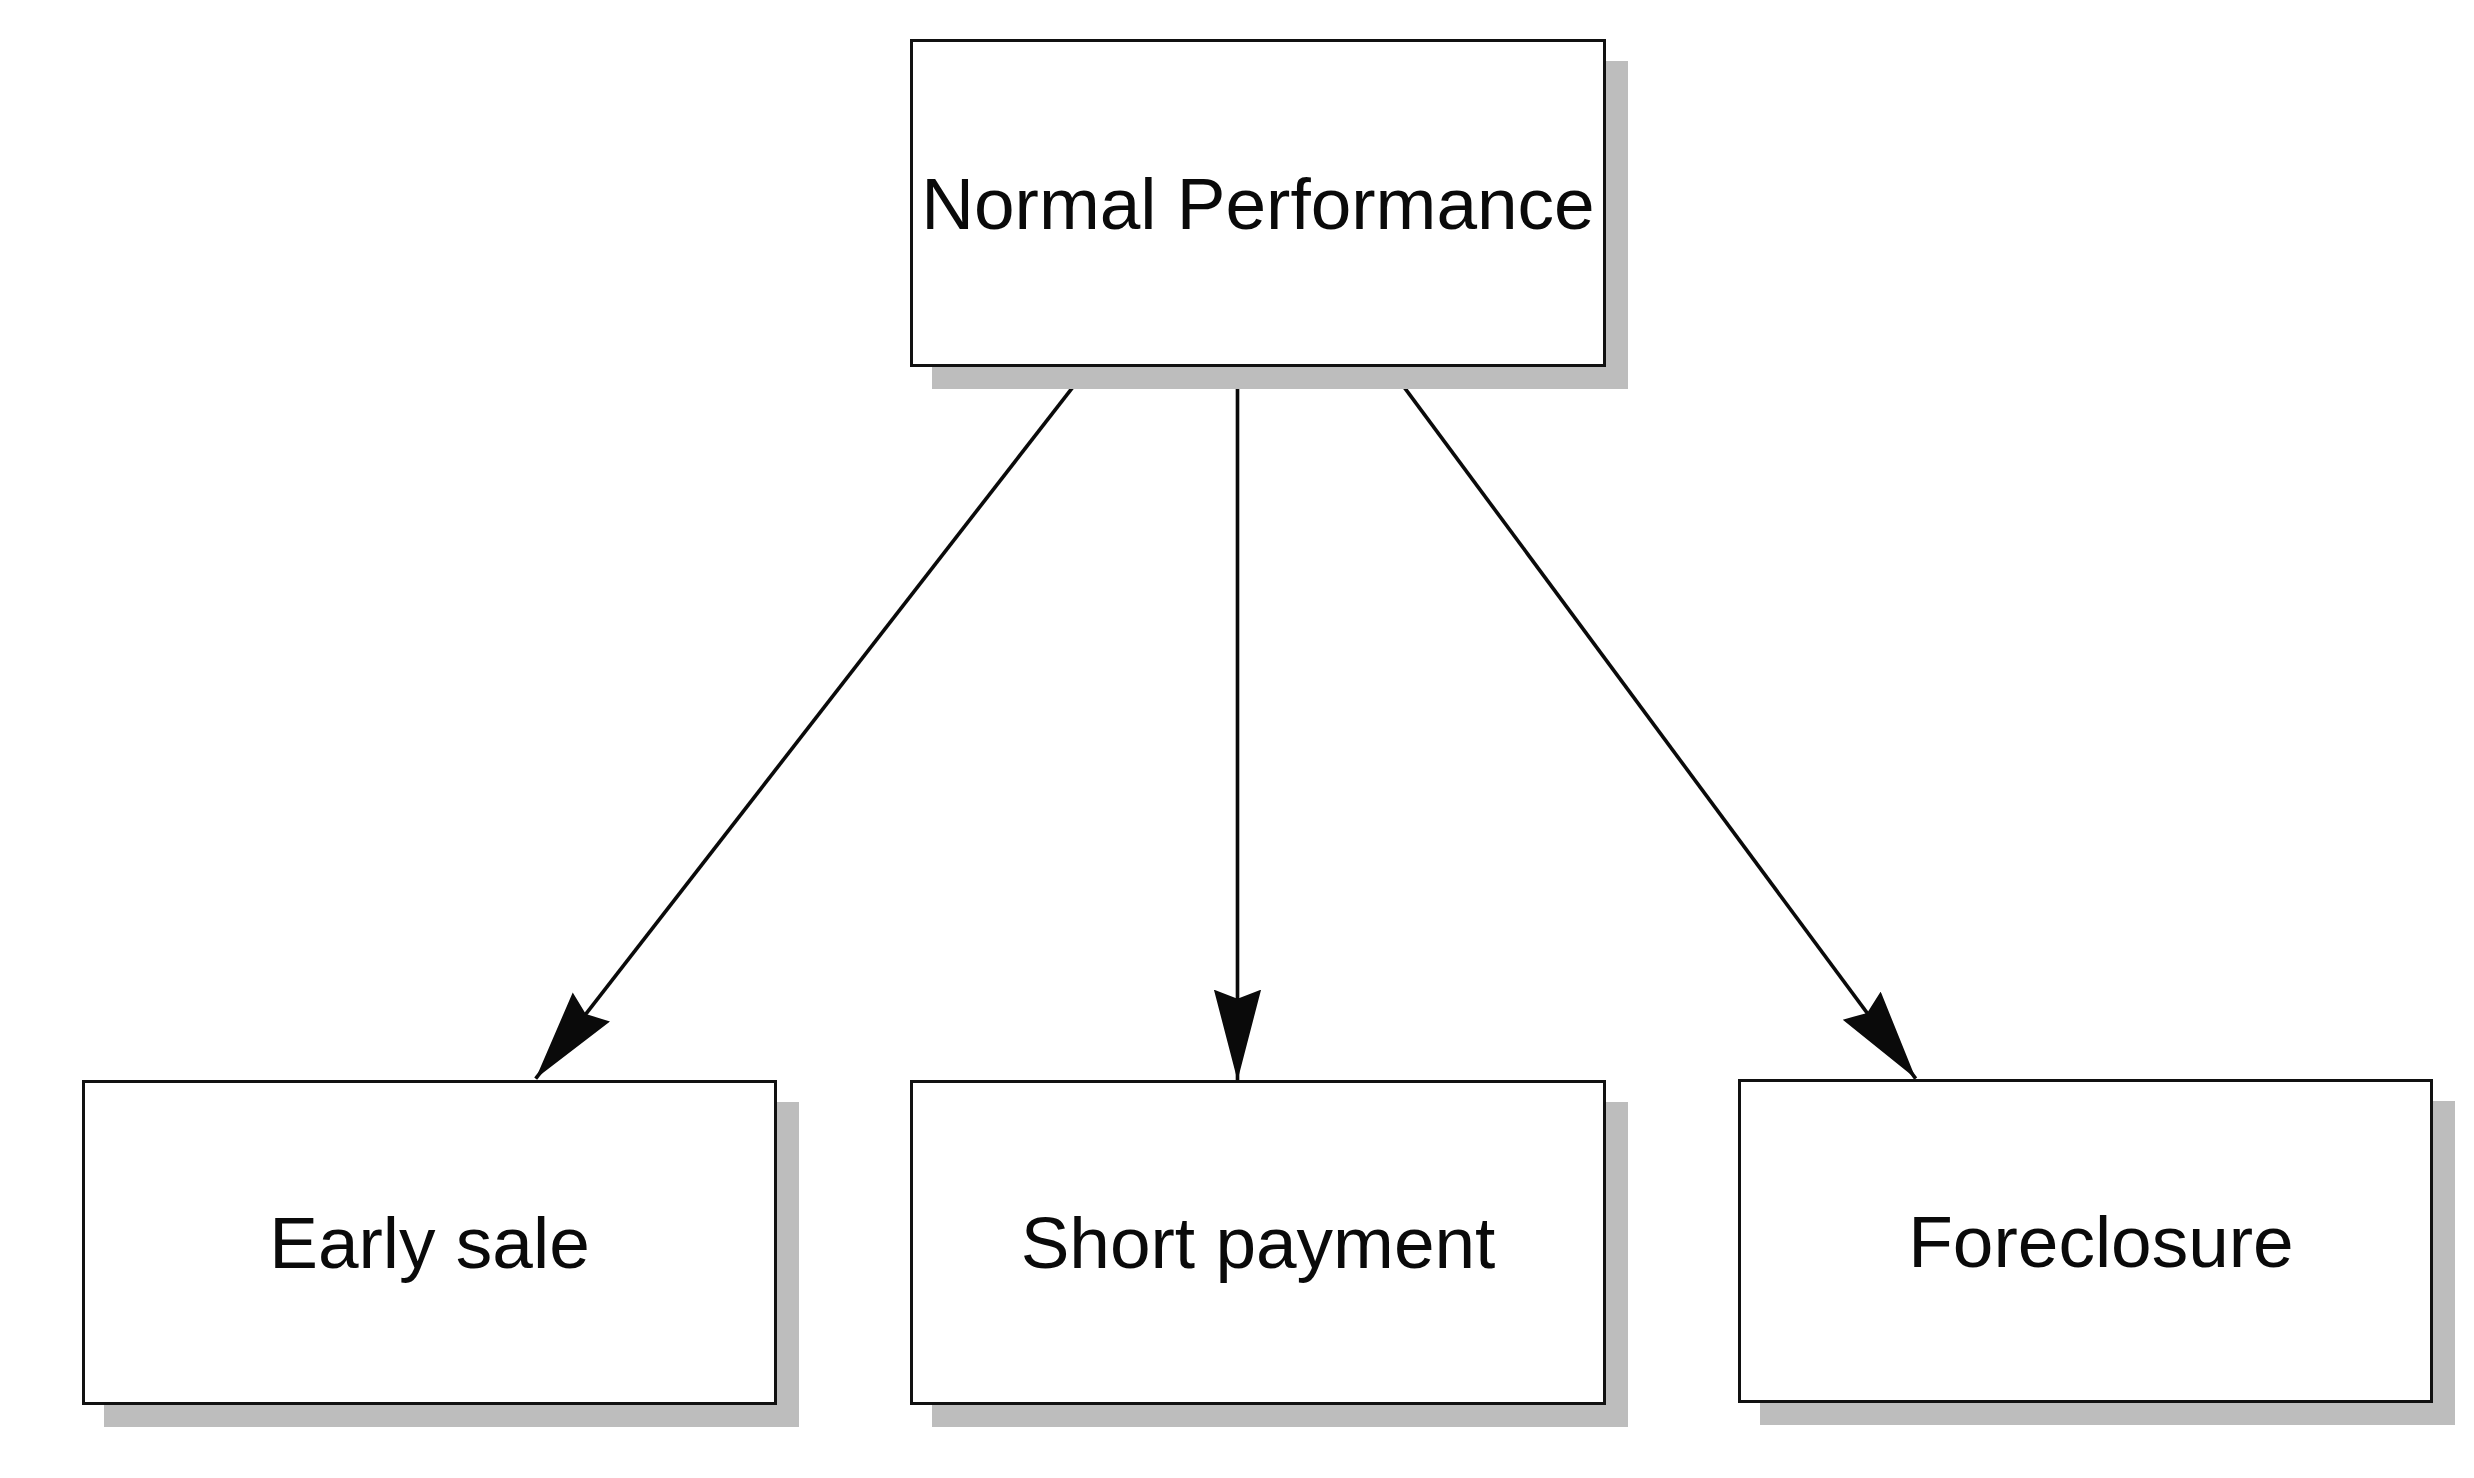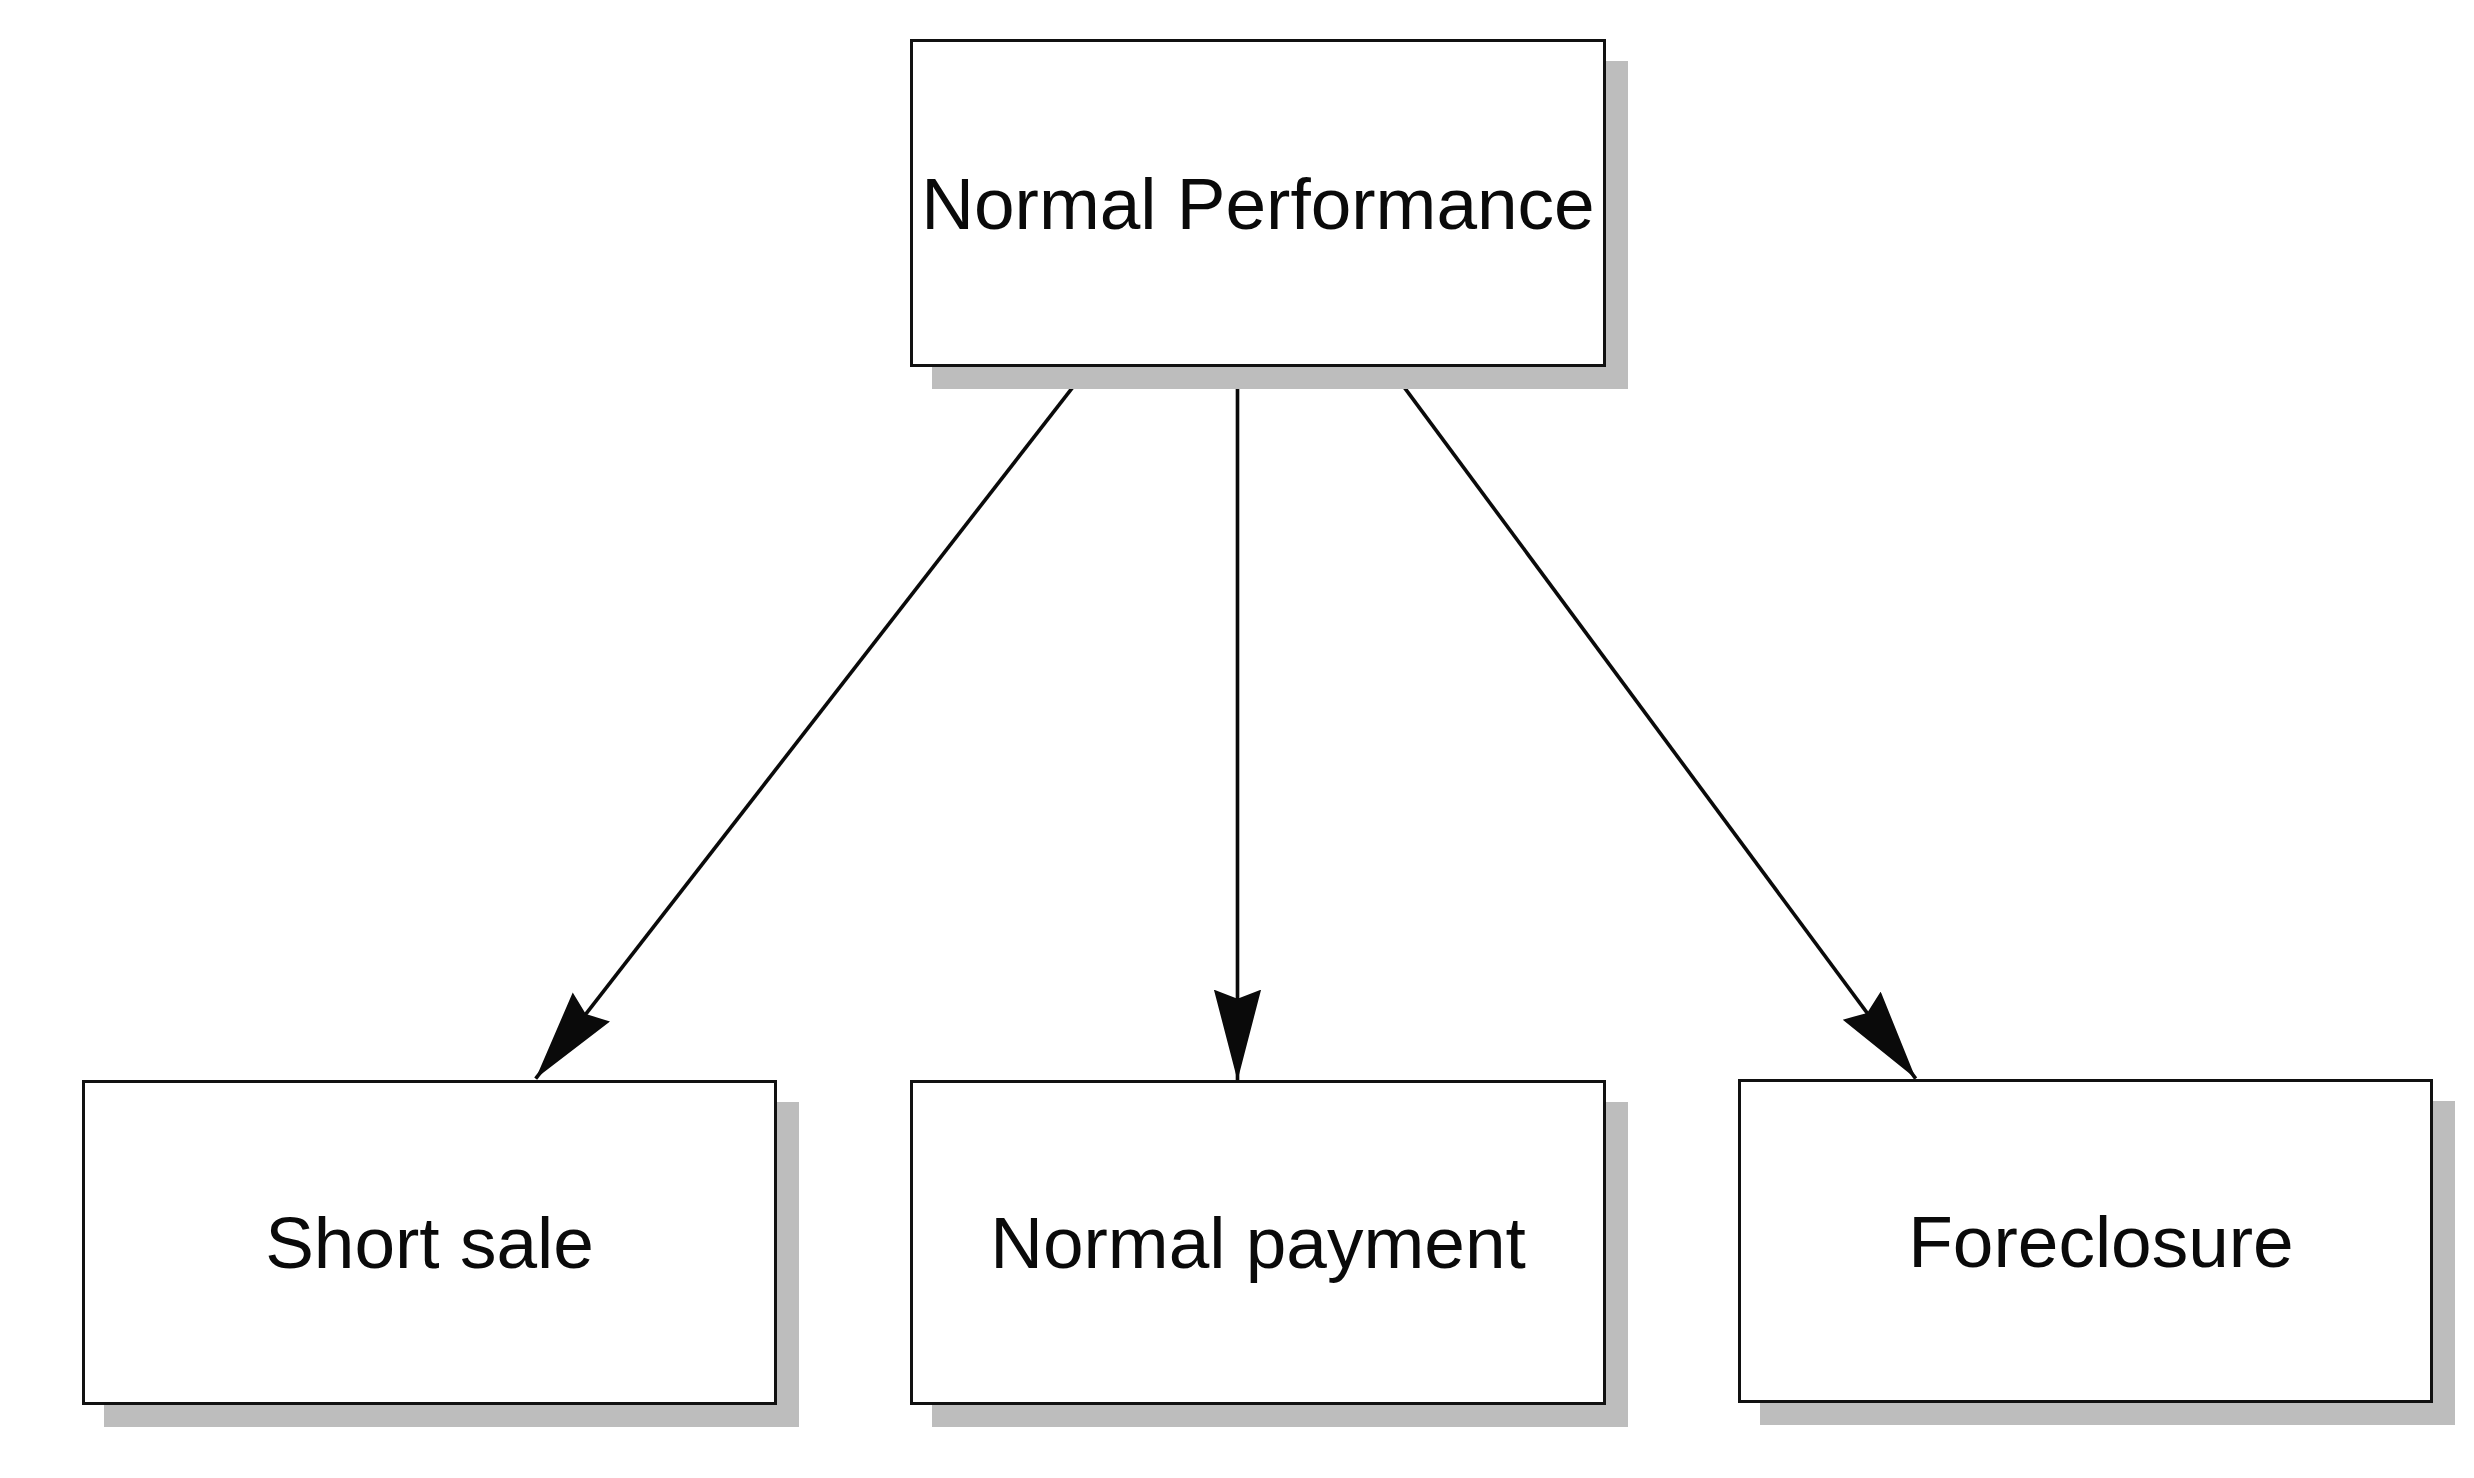--- a/index.html
+++ b/index.html
@@ -66,25 +66,25 @@
     <line class="edge" x1="1199" y1="404" x2="590" y2="1188" marker-end="url(#ah)"></line>
     <line class="edge" x1="1363" y1="404" x2="1363" y2="1190" marker-end="url(#ah)"></line>
     <line class="edge" x1="1530" y1="404" x2="2110" y2="1188" marker-end="url(#ah)"></line>
   </svg>
 
   <div class="node" id="node-normal-performance">
     <span class="node-label">Normal Performance</span>
   </div>
 
   <div class="node" id="node-short-sale">
-    <span class="node-label">Short sale</span>
+    <span class="node-label">Early sale</span>
   </div>
 
   <div class="node" id="node-early-payment">
-    <span class="node-label">Normal payment</span>
+    <span class="node-label">Short payment</span>
   </div>
 
   <div class="node" id="node-foreclosure">
     <span class="node-label">Foreclosure</span>
   </div>
 
 </div>
 
 
 </body></html>

